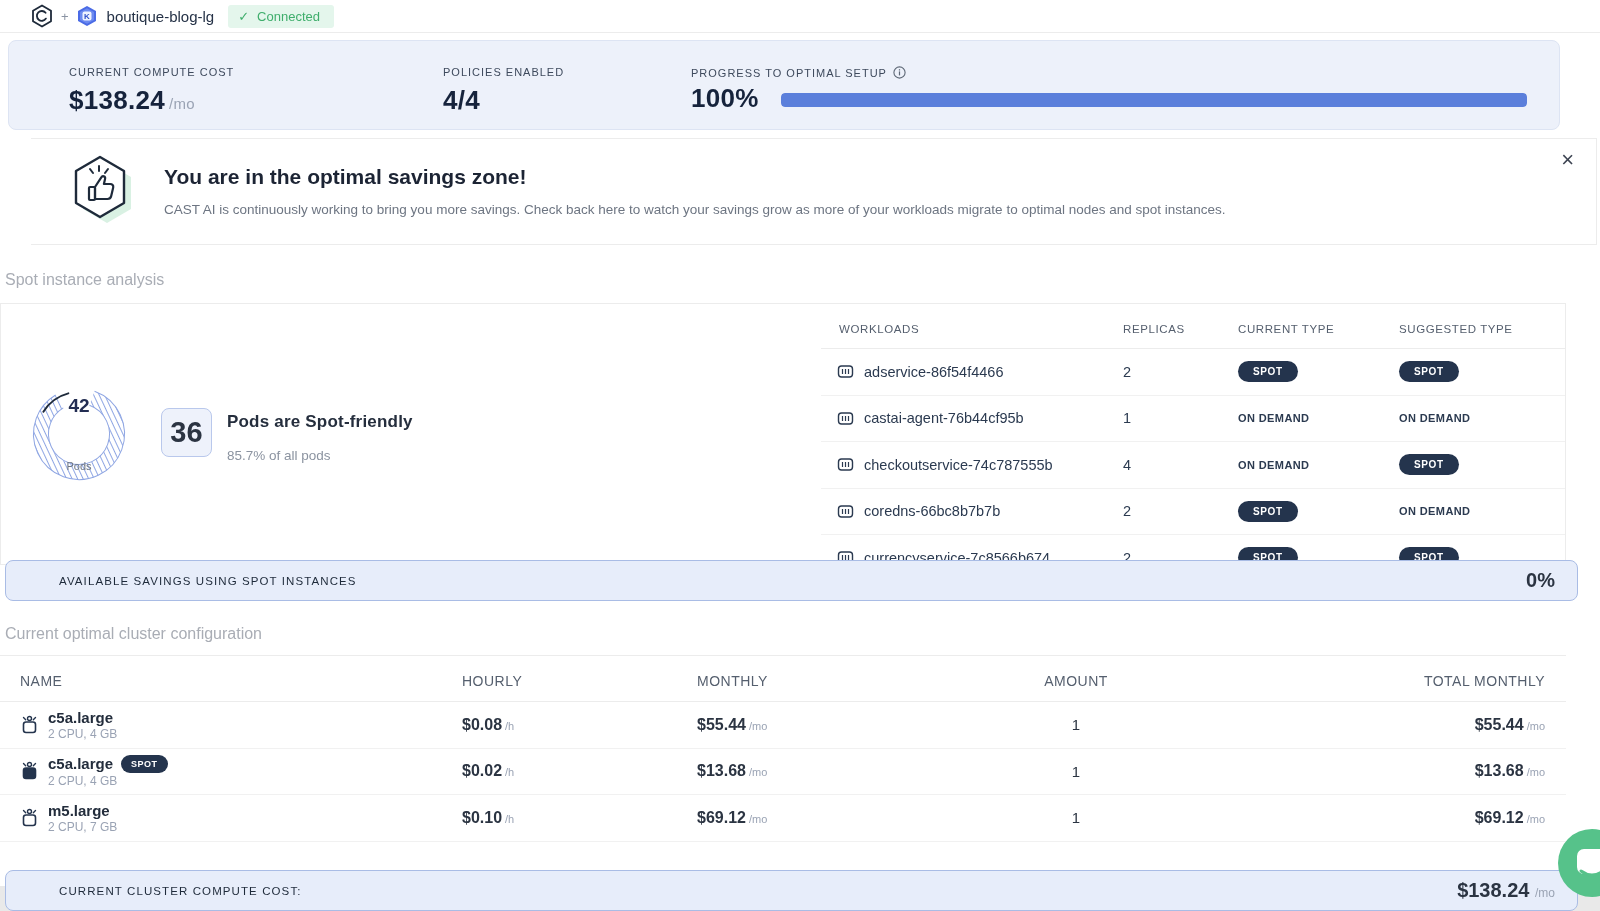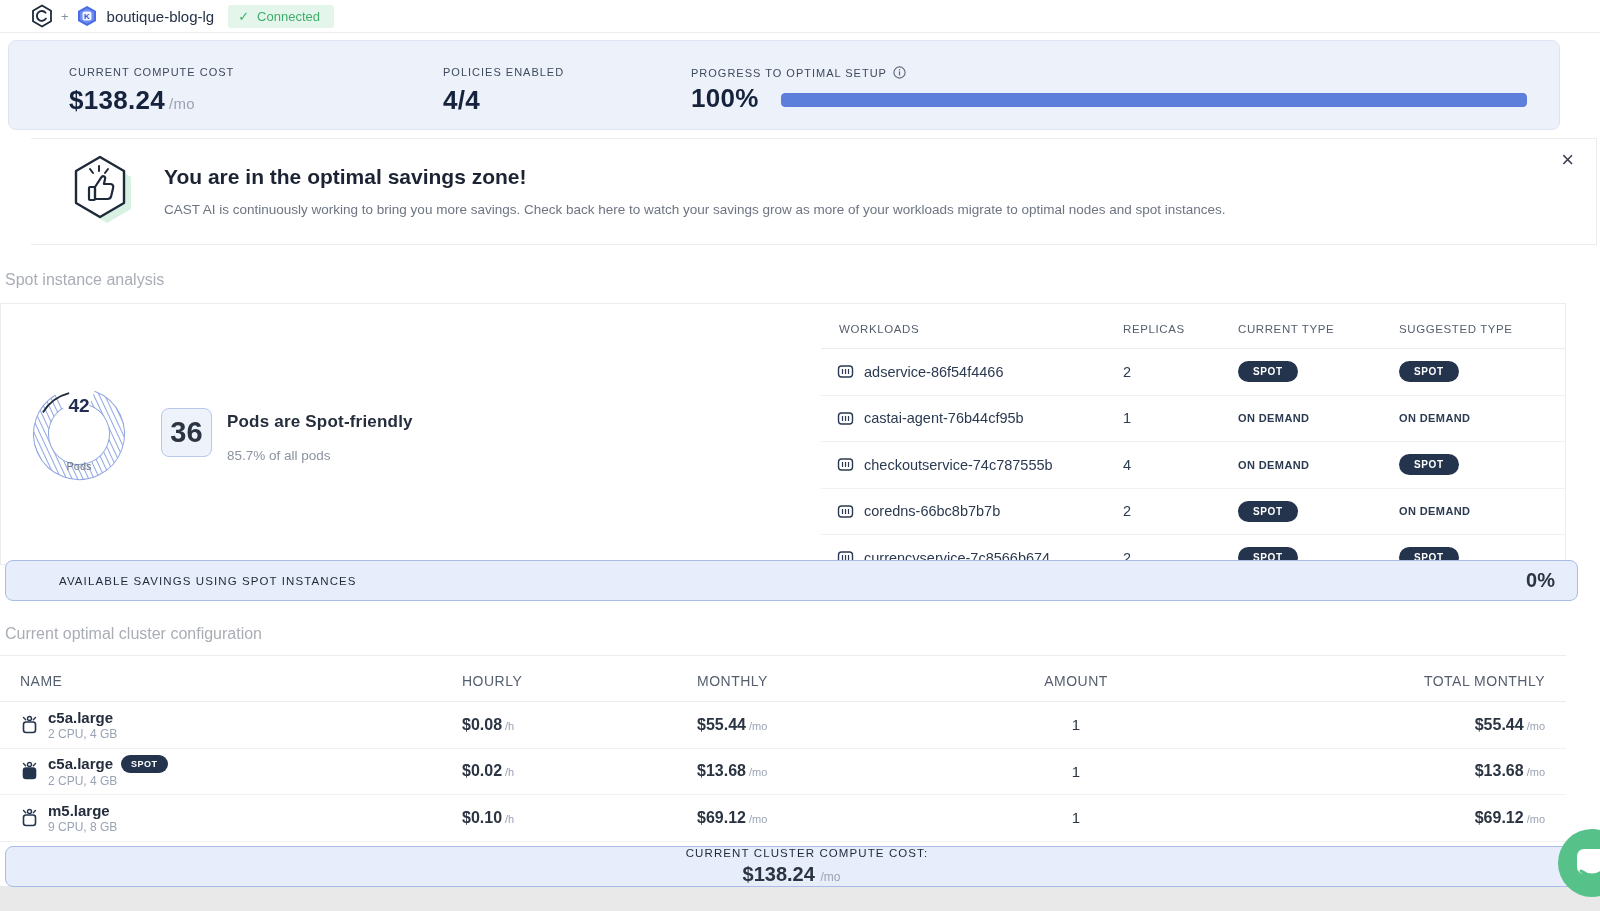--- a/index.html
+++ b/index.html
@@ -58,21 +58,21 @@
   .wl-name { position:absolute; left:16px; top:0; height:100%; display:flex; align-items:center; gap:10px; font-size:14.5px; color:#2b3a50; }
   .wl-replicas { position:absolute; left:302px; top:0; height:100%; display:flex; align-items:center; font-size:14.5px; color:#2b3a50; }
   .wl-cur { position:absolute; left:417px; top:0; height:100%; display:flex; align-items:center; }
   .wl-sug { position:absolute; left:578px; top:0; height:100%; display:flex; align-items:center; }
   .pill { background:#24344d; color:#fff; font-size:10px; font-weight:700; letter-spacing:.6px; padding:5px 15px; border-radius:12px; }
   .ondemand { font-size:11px; font-weight:600; letter-spacing:.4px; color:#2b3a50; }
 
   
   .blue-bar { position:absolute; left:5px; width:1573px; height:41px; background:#e7edfa; border:1px solid #a9bce5; border-radius:8px; display:flex; align-items:center; justify-content:space-between; padding:0 22px; z-index:5; }
   .bar-savings { top:560px; }
-  .bar-total { top:846px;flex-direction:column; }
+  .bar-total { top:870px; }
   .bar-label { font-size:11.5px; letter-spacing:1.1px; color:#1e2a3a; font-weight:500;margin-left:31px; }
   .bar-value { font-size:20px; font-weight:700; color:#2b3442; }
   .bar-value .unit { font-size:12px; font-weight:400; color:#9aa3b4; }
 
   
   .cfg-table { position:absolute; left:0; top:655px; width:1566px; background:#fff; border-top:1px solid #ececec; }
   .cfg-head { position:relative; height:46px; border-bottom:1px solid #ececec; }
   .cfg-h { position:absolute; top:17px; font-size:14px; letter-spacing:.5px; color:#555f6e; }
   .cfg-row { position:relative; height:46.5px; border-bottom:1px solid #f1f1f1; }
   .c-name  { left:20px; }
@@ -392,21 +392,21 @@
               <svg width="19" height="20" viewBox="0 0 19 20">
     <circle cx="9.5" cy="3.5" r="2" fill="none" stroke="#24344d" stroke-width="1.4"></circle>
     <path d="M3.5 2.5 l2.2 2.2 M15.5 2.5 l-2.2 2.2" stroke="#24344d" stroke-width="1.4" stroke-linecap="round" fill="none"></path>
     <rect class="node-body" x="3.5" y="7" width="12" height="10.5" rx="2.5" fill="none" stroke="#24344d" stroke-width="1.6"></rect>
   </svg>
             </span>
             <div class="cfg-nameblock">
               <div class="nm">
                 <span>m5.large</span>
               </div>
-              <div class="specs">9 CPU, 8 GB</div>
+              <div class="specs">2 CPU, 7 GB</div>
             </div>
           </div>
           <div class="cfg-cell c-hourly">
             <span class="money">$0.10<span class="unit">/h</span></span>
           </div>
           <div class="cfg-cell c-monthly">
             <span class="money">$69.12<span class="unit">/mo</span></span>
           </div>
           <div class="cfg-cell c-amount" style="justify-content: center;">
             <span class="amt">1</span>

